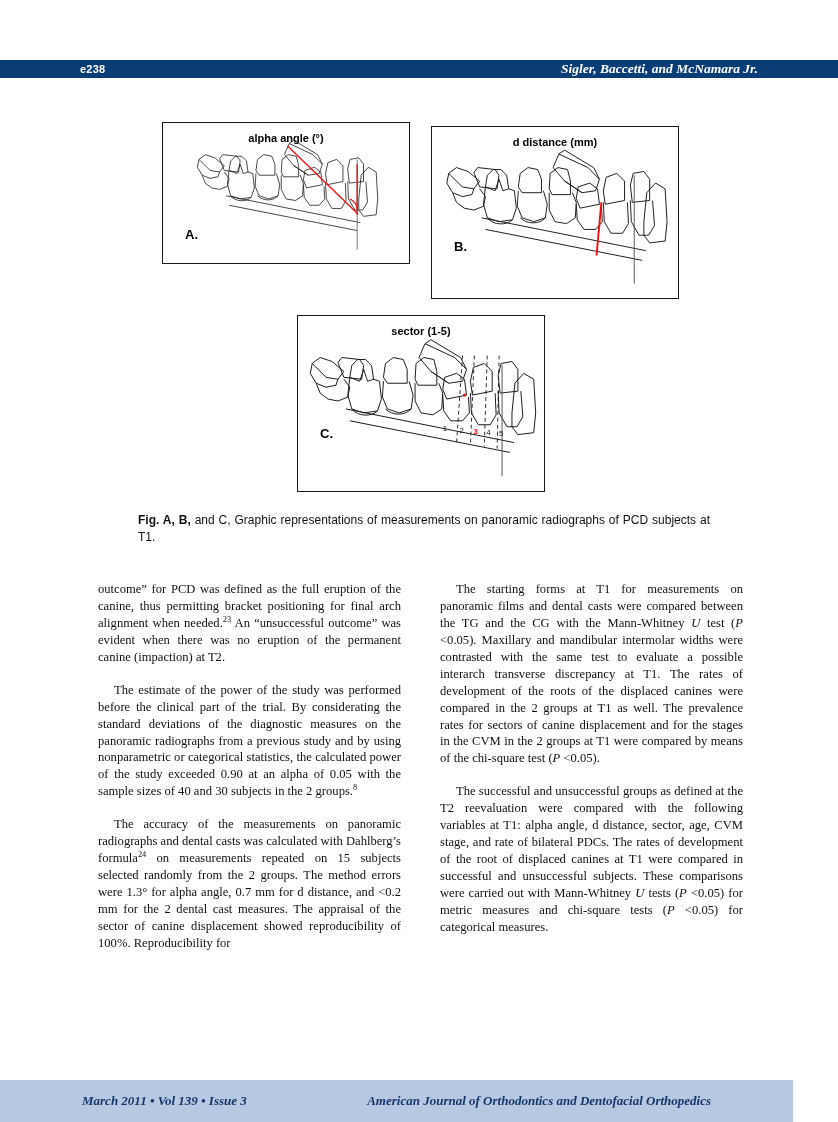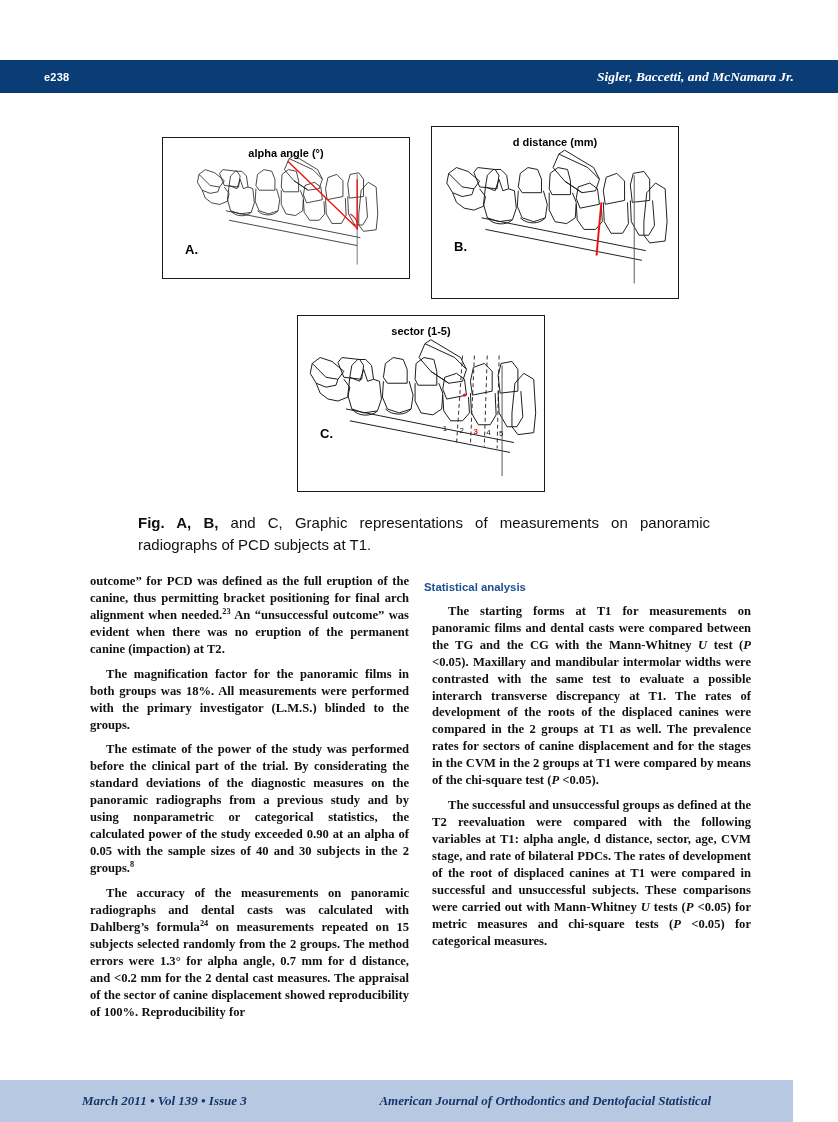--- a/index.html
+++ b/index.html
@@ -5,75 +5,75 @@
   html,body{margin:0;padding:0;}
   body{
     width:838px;height:1122px;
     background:#ffffff;
     font-family:"Liberation Serif", serif;
     position:relative;
     overflow:hidden;
   }
   
   .runhead{
-    position:absolute;left:0;top:60px;width:838px;height:33px;
+    position:absolute;left:0;top:60px;width:838px;height:18px;
     background:#0a3c76;
     display:flex;align-items:center;justify-content:space-between;
-    box-sizing:border-box;padding:0 44px;
+    box-sizing:border-box;padding:0 80px;
   }
   .runhead .folio{
     color:#ffffff;font-family:"Liberation Sans",sans-serif;
     font-weight:bold;font-size:11px;letter-spacing:.2px;
   }
   .runhead .authors{
     color:#ffffff;font-family:"Liberation Serif",serif;
     font-style:italic;font-weight:bold;font-size:13.5px;
   }
   
   .figure-block{position:absolute;left:0;top:118px;width:838px;height:390px;}
   .panel{
     position:absolute;border:1px solid #1a1a1a;background:#ffffff;
     box-sizing:border-box;
   }
-  #panel-a{left:162px;top:19px;width:248px;height:142px;}
+  #panel-a{left:162px;top:4px;width:248px;height:142px;}
   #panel-b{left:431px;top:8px;width:248px;height:173px;}
   #panel-c{left:297px;top:197px;width:248px;height:177px;padding-left:40px;}
   .panel-title{
     position:absolute;left:0;right:0;top:9px;text-align:center;
     font-family:"Liberation Sans",sans-serif;font-weight:bold;
     font-size:11px;color:#000;
   }
   .panel-letter{
     position:absolute;
     font-family:"Liberation Sans",sans-serif;font-weight:bold;
     font-size:13px;color:#000;
   }
   #letter-a{left:22px;top:104px;}
   #letter-b{left:22px;top:112px;}
   #letter-c{left:22px;top:110px;}
   .panel-art{position:absolute;left:0;top:0;width:100%;height:100%;}
   
   .caption{
     position:absolute;left:138px;top:512px;width:572px;
-    font-family:"Liberation Sans",sans-serif;font-size:15px;
+    font-family:"Liberation Sans",sans-serif;font-size:12px;
     line-height:1.45;color:#111;text-align:justify;
   }
   .caption b{font-weight:bold;}
   
   .columns{
     position:absolute;left:0;top:565px;width:838px;height:470px;
   }
   .col{
     position:absolute;top:0;width:335px;
     font-size:12.6px;line-height:1.345;color:#111;
     text-align:justify;
   }
   #col-left{left:82px;}
   #col-right{left:424px;}
-  .col p{margin:8px;text-indent:16px;font-weight:bold;}
+  .col p{margin:16px;text-indent:16px;}
   .col p.noindent{text-indent:0;}
   .col h3{
     font-family:"Liberation Sans",sans-serif;
     color:#1d4f91;font-size:11.4px;font-weight:bold;
     margin:15px 0 2px 0;line-height:1.3;
   }
   sup{font-size:8.3px;vertical-align:super;line-height:0;}
   i{font-style:italic;}
   
   .footer{
@@ -241,28 +241,26 @@
 </div>
 
 <div class="caption">
   <b>Fig. A, B,</b><span> and C, Graphic representations of measurements on panoramic radiographs of PCD subjects at T1.</span>
 </div>
 
 <div class="columns">
 
   <div class="col" id="col-left">
     <p class="noindent"><span>outcome” for PCD was defined as the full eruption of the canine, thus permitting bracket positioning for final arch alignment when needed.</span><sup>23</sup><span> An “unsuccessful outcome” was evident when there was no eruption of the permanent canine (impaction) at T2.</span></p>
-    <p>The magnification factor for the panoramic films in both groups was 18%. All measurements were performed with the primary investigator (L.M.S.) blinded to the groups.</p>
     <p><span>The estimate of the power of the study was performed before the clinical part of the trial. By considerating the standard deviations of the diagnostic measures on the panoramic radiographs from a previous study and by using nonparametric or categorical statistics, the calculated power of the study exceeded 0.90 at an alpha of 0.05 with the sample sizes of 40 and 30 subjects in the 2 groups.</span><sup>8</sup></p>
     <p><span>The accuracy of the measurements on panoramic radiographs and dental casts was calculated with Dahlberg’s formula</span><sup>24</sup><span> on measurements repeated on 15 subjects selected randomly from the 2 groups. The method errors were 1.3° for alpha angle, 0.7 mm for d distance, and &lt;0.2 mm for the 2 dental cast measures. The appraisal of the sector of canine displacement showed reproducibility of 100%. Reproducibility for</span></p>
   </div>
 
   <div class="col" id="col-right">
-    <h3>Statistical analysis</h3>
     <p><span>The starting forms at T1 for measurements on panoramic films and dental casts were compared between the TG and the CG with the Mann-Whitney </span><i>U</i><span> test (</span><i>P</i><span> &lt;0.05). Maxillary and mandibular intermolar widths were contrasted with the same test to evaluate a possible interarch transverse discrepancy at T1. The rates of development of the roots of the displaced canines were compared in the 2 groups at T1 as well. The prevalence rates for sectors of canine displacement and for the stages in the CVM in the 2 groups at T1 were compared by means of the chi-square test (</span><i>P</i><span> &lt;0.05).</span></p>
     <p><span>The successful and unsuccessful groups as defined at the T2 reevaluation were compared with the following variables at T1: alpha angle, d distance, sector, age, CVM stage, and rate of bilateral PDCs. The rates of development of the root of displaced canines at T1 were compared in successful and unsuccessful subjects. These comparisons were carried out with Mann-Whitney </span><i>U</i><span> tests (</span><i>P</i><span> &lt;0.05) for metric measures and chi-square tests (</span><i>P</i><span> &lt;0.05) for categorical measures.</span></p>
   </div>
 </div>
 
 <div class="footer">
   <span class="f-left">March 2011 • Vol 139 • Issue 3</span>
-  <span class="f-right">American Journal of Orthodontics and Dentofacial Statistical</span>
+  <span class="f-right">American Journal of Orthodontics and Dentofacial Orthopedics</span>
 </div>
 
 </body></html>

